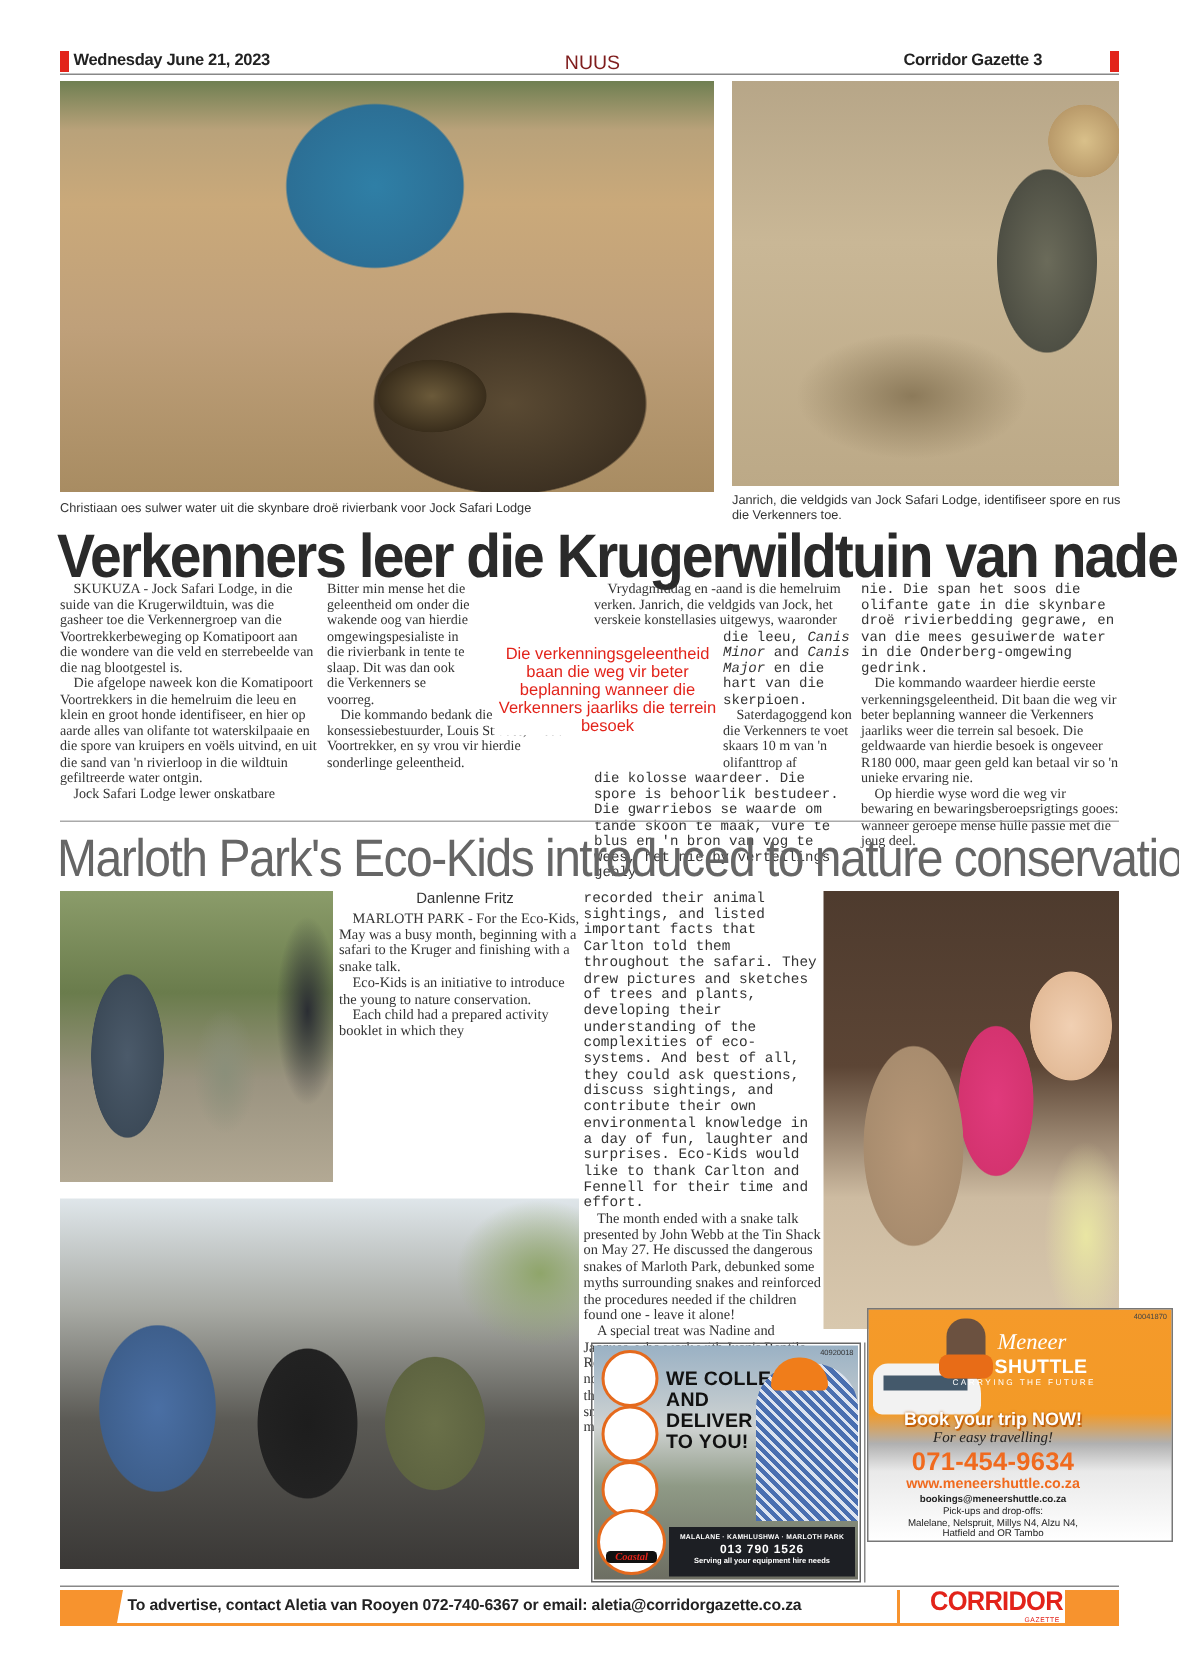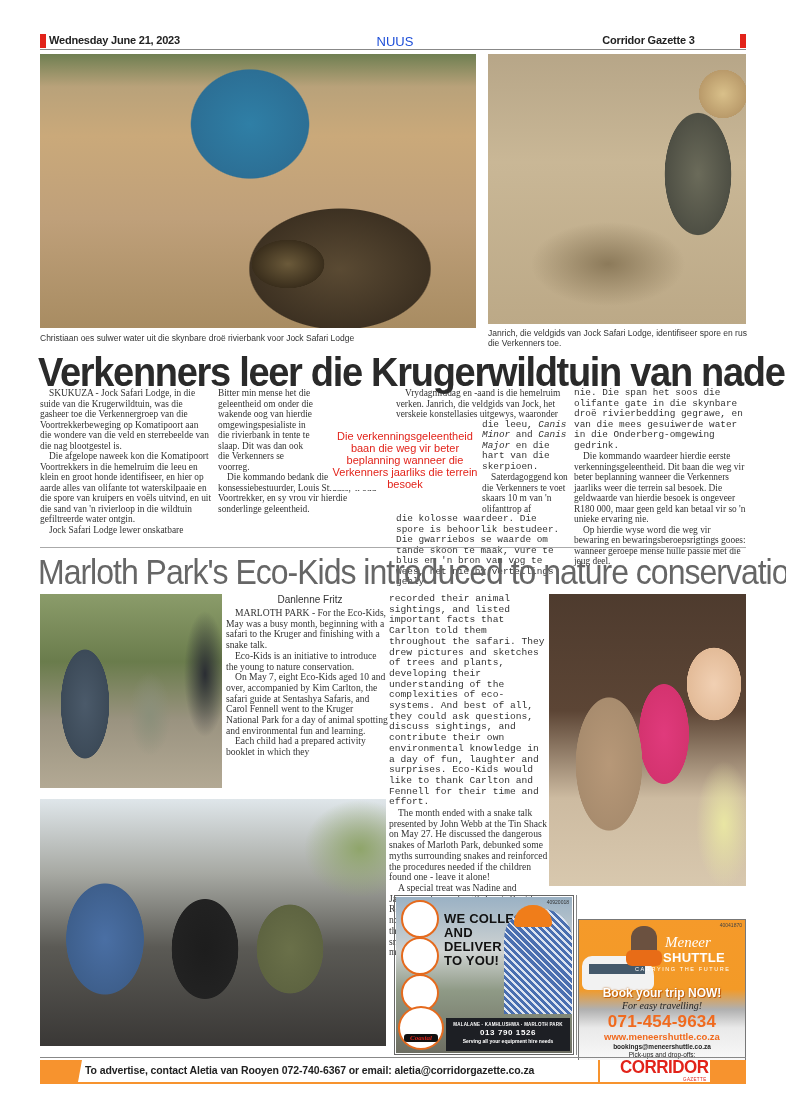--- a/index.html
+++ b/index.html
@@ -3,21 +3,21 @@
 <meta charset="utf-8">
 <style>
   html, body { margin:0; padding:0; background:#ffffff; }
   body { width:786px; height:1113px; position:relative; overflow:hidden; font-family:"Liberation Serif", serif; color:#222; }
   .abs { position:absolute; }
 
   
   .hdr-bar-left { left:40px; top:34px; width:6px; height:14px; background:#e2231a; }
   .hdr-bar-right { left:740px; top:34px; width:6px; height:14px; background:#e2231a; }
   .hdr-date { left:49px; top:34px; font:bold 11px "Liberation Sans", sans-serif; color:#222; letter-spacing:-0.2px; }
-  .hdr-section { left:370px; top:34px; width:50px; text-align:center; font:13px "Liberation Sans", sans-serif; color:#1d4ed8; }
+  .hdr-section { left:370px; top:34px; width:50px; text-align:center; font:13px "Liberation Sans", sans-serif; color:#7f1d1d; }
   .hdr-page { left:560px; top:34px; width:177px; text-align:center; font:bold 11px "Liberation Sans", sans-serif; color:#222; letter-spacing:-0.2px; }
   .hdr-rule { left:40px; top:49px; width:706px; height:1px; background:#888; }
 
   
   .photo { overflow:hidden; }
   .ph-boy { left:40px; top:54px; width:436px; height:274px;
     background:
       radial-gradient(ellipse 60px 40px at 248px 210px, #6b5a3a 0%, #3a2e1c 60%, transparent 61%),
       radial-gradient(ellipse 130px 120px at 210px 70px, #2f7fa6 0%, #2c6f95 45%, transparent 46%),
       radial-gradient(ellipse 150px 100px at 300px 215px, #5a4a33 0%, #3d3122 60%, transparent 61%),
@@ -82,21 +82,21 @@
   .ad1-headline span { display:block; }
   .ad1-man { position:absolute; left:108px; top:12px; width:68px; height:105px; border-radius:30px 30px 0 0; background:repeating-linear-gradient(45deg,#4a6fb0 0 3px,#dde4f0 3px 5px); }
   .ad1-hat { position:absolute; left:118px; top:8px; width:38px; height:22px; border-radius:20px 20px 4px 4px; background:#f07d1a; }
   .ad1-logo { position:absolute; left:2px; top:109px; width:46px; height:44px; border-radius:50%; background:#fff; border:2px solid #e56a1d; box-sizing:border-box; }
   .ad1-logo-text { position:absolute; left:4px; top:26px; width:34px; text-align:center; font:bold italic 7px "Liberation Serif", serif; color:#e2231a; background:#111; border-radius:3px; }
   .ad1-bottom { position:absolute; left:50px; top:121px; width:124px; height:33px; background:#1d1f24; color:#fff; text-align:center; }
   .ad1-towns { font:bold 4.5px "Liberation Sans", sans-serif; margin-top:4px; letter-spacing:0.2px; }
   .ad1-phone { font:bold 8px "Liberation Sans", sans-serif; letter-spacing:0.6px; margin-top:1px; }
   .ad1-tag { font:bold 5px "Liberation Sans", sans-serif; margin-top:1px; }
 
-  .ad2 { left:578px; top:919px; width:168px; height:156px; overflow:hidden; border:1px solid #777; box-sizing:border-box;
+  .ad2 { left:578px; top:872px; width:204px; height:156px; overflow:hidden; border:1px solid #777; box-sizing:border-box;
     background: linear-gradient(180deg, #f59a2a 0%, #f39a27 45%, #b0b0b0 58%, #e9e9e9 70%, #ffffff 100%); }
   .ad2-ref { position:absolute; right:3px; top:2px; font:5px "Liberation Sans", sans-serif; color:#444; }
   .ad2-mascot { position:absolute; left:52px; top:6px; width:26px; height:40px; background:#6b5140; border-radius:12px 12px 4px 4px; }
   .ad2-mascot2 { position:absolute; left:47px; top:30px; width:36px; height:16px; background:#e86c17; border-radius:6px; }
   .ad2-name1 { position:absolute; left:86px; top:14px; font:italic 15px "Liberation Serif", serif; color:#fff; }
   .ad2-name2 { position:absolute; left:84px; top:30px; font:bold 13px "Liberation Sans", sans-serif; color:#fff; letter-spacing:0.3px; }
   .ad2-slogan { position:absolute; left:56px; top:46px; font:5.5px "Liberation Sans", sans-serif; color:#fff; letter-spacing:1.6px; }
   .ad2-van { position:absolute; left:3px; top:36px; width:72px; height:34px; background:#f2f2f2; border-radius:10px 20px 6px 6px; }
   .ad2-van-w { position:absolute; left:10px; top:44px; width:56px; height:10px; background:#44596b; }
   .ad2-book { position:absolute; left:0; top:66px; width:166px; text-align:center; font:bold 12px "Liberation Sans", sans-serif; color:#fff; text-shadow:0 0 2px #b55a00, 1px 1px 0 #c9620b; }
@@ -164,21 +164,20 @@
 <div class="abs headline2">Marloth Park's Eco-Kids introduced to nature conservation</div>
 
 <div class="abs photo ph-kids1"></div>
 <div class="abs photo ph-safari"></div>
 <div class="abs photo ph-kids2"></div>
 
 <div class="abs byline">Danlenne Fritz</div>
 <div class="abs col c5">
   <p>MARLOTH PARK - For the Eco-Kids, May was a busy month, beginning with a safari to the Kruger and finishing with a snake talk.</p>
   <p>Eco-Kids is an initiative to introduce the young to nature conservation.</p>
-  <p>On May 7, eight Eco-Kids aged 10 and over, accompanied by Kim Carlton, the safari guide at Sentashya Safaris, and Carol Fennell went to the Kruger National Park for a day of animal spotting and environmental fun and learning.</p>
   <p>Each child had a prepared activity booklet in which they</p>
 </div>
 <div class="abs col c6">
   <p class="noindent">recorded their animal sightings, and listed important facts that Carlton told them throughout the safari. They drew pictures and sketches of trees and plants, developing their understanding of the complexities of eco-systems. And best of all, they could ask questions, discuss sightings, and contribute their own environmental knowledge in a day of fun, laughter and surprises. Eco-Kids would like to thank Carlton and Fennell for their time and effort.</p>
   <p>The month ended with a snake talk presented by John Webb at the Tin Shack on May 27. He discussed the dangerous snakes of Marloth Park, debunked some myths surrounding snakes and reinforced the procedures needed if the children found one - leave it alone!</p>
   <p>A special treat was Nadine and Jacques, who work with Juan's Reptile Rescue, and who brought along a young, non-venomous African rock python for the children to look at. Other preserved snakes, and Webb's wonderful photos made it even more interesting.</p>
 </div>
 
 <div class="abs ad-frame"></div>
 <div class="abs ad1">

